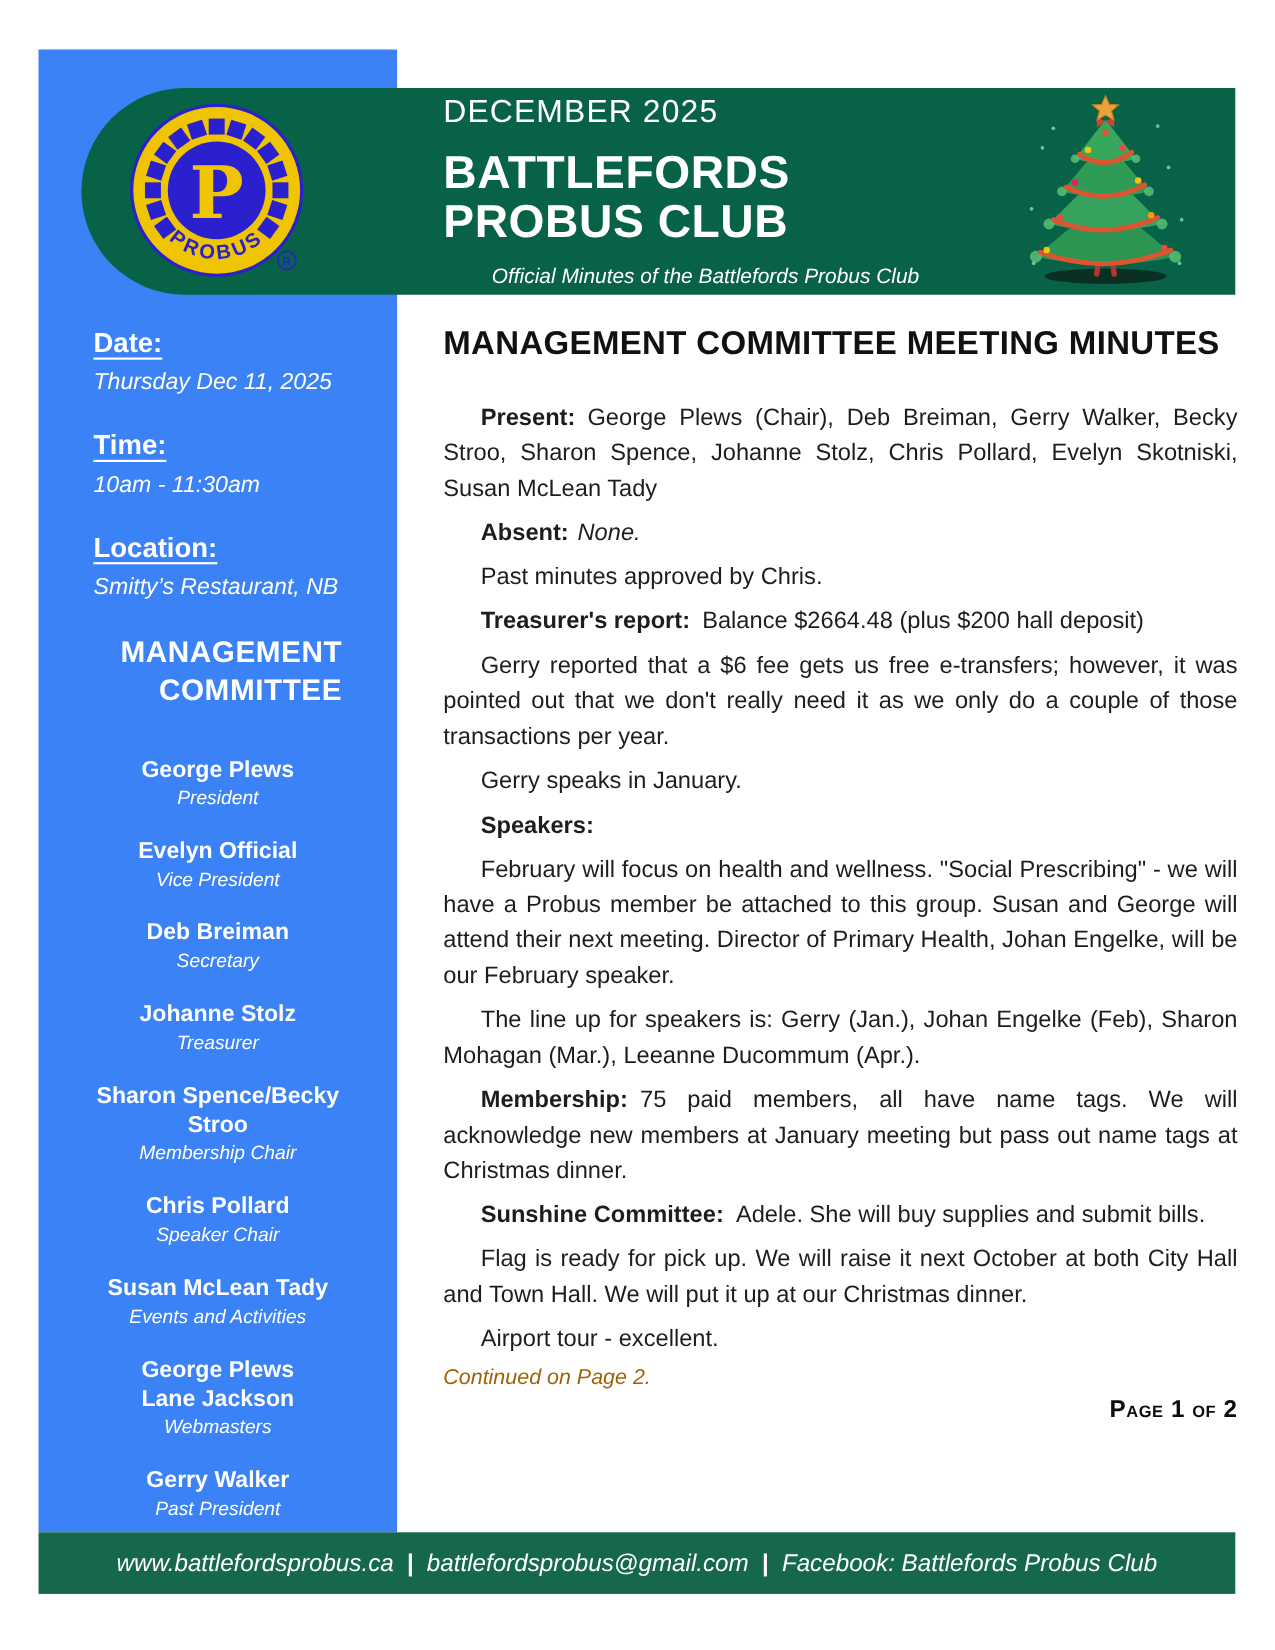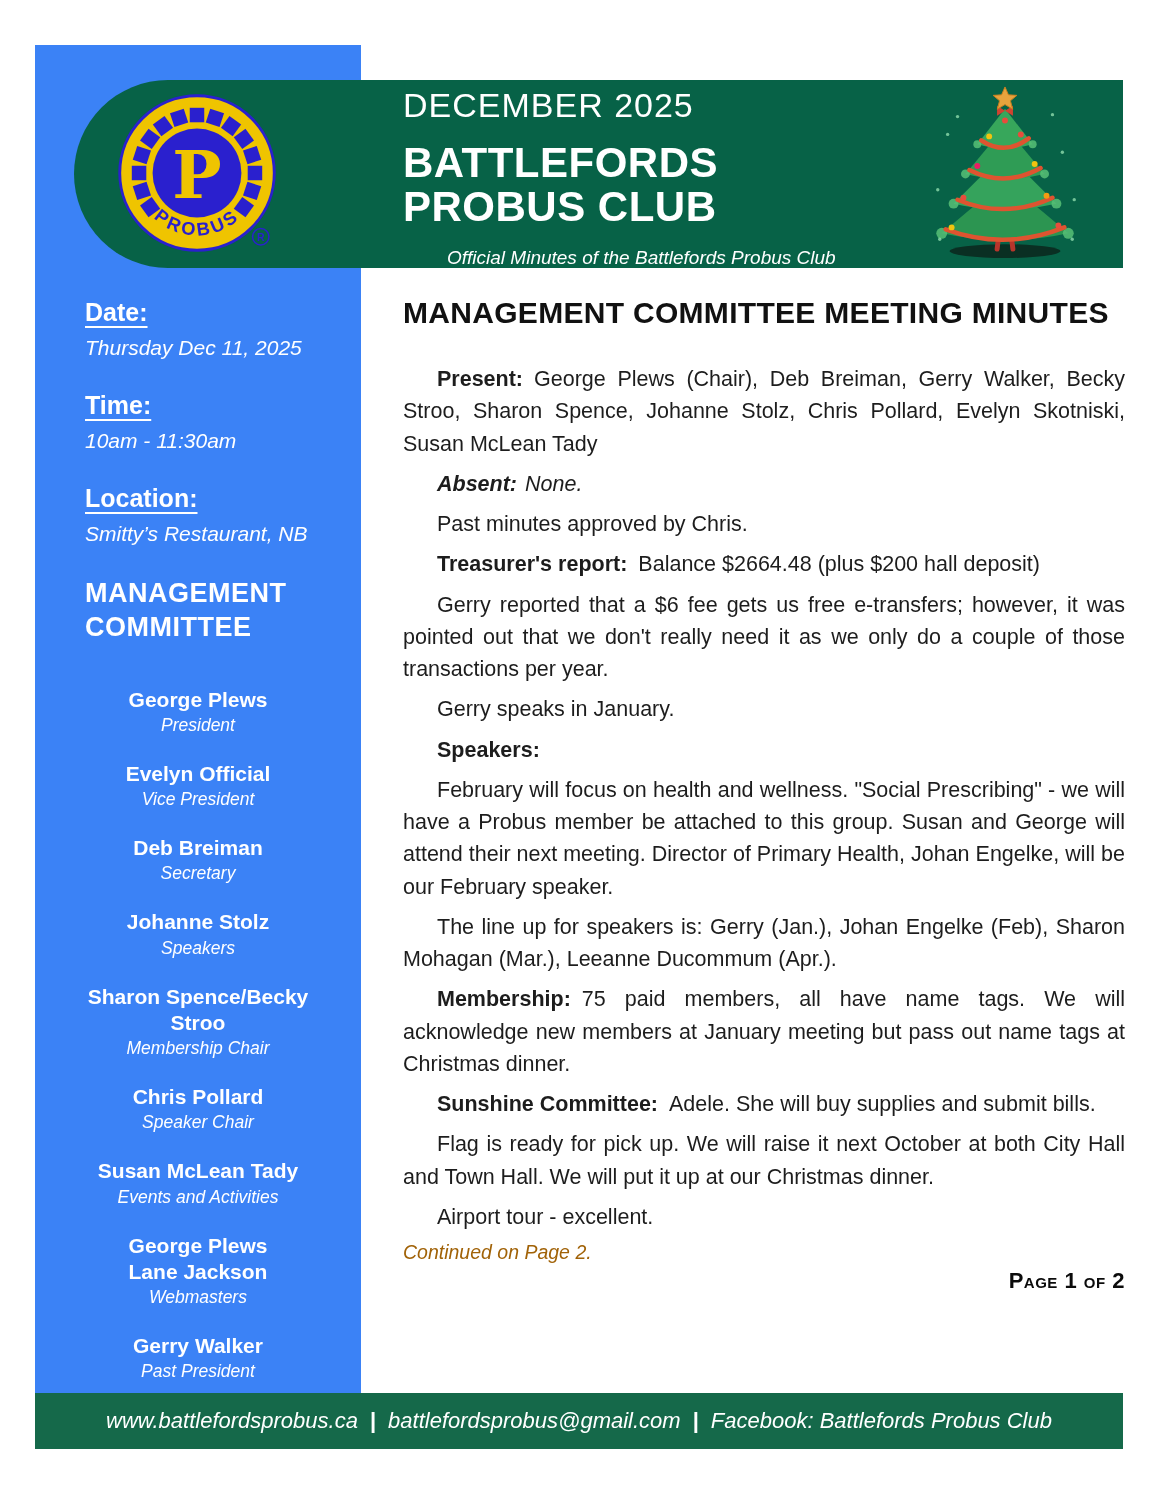--- a/index.html
+++ b/index.html
@@ -8,45 +8,45 @@
   .page { position:relative; width:1159px; height:1500px; overflow:hidden; background:#fff; }
 
   
   .sidebar { position:absolute; left:35px; top:45px; width:326px; height:1348px;
     background:#3b82f6; color:#fff; }
   .sidebar-inner { padding:253px 14px 0 50px; }
   .info-block { margin-bottom:31px; }
   .info-label { font-size:25px; font-weight:bold; text-decoration:underline;
     text-underline-offset:5px; margin-bottom:9px; }
   .info-value { font-size:21px; font-style:italic; }
-  .committee-title { text-align:left; font-size:27px; font-weight:bold;
+  .committee-title { text-align:right; font-size:27px; font-weight:bold;
     letter-spacing:.5px; line-height:1.25; margin:30px 36px 42px 0; }
   .roster { text-align:center; margin-right:36px; }
   .roster-entry { margin-bottom:25px; }
   .roster-name { font-size:21px; font-weight:bold; line-height:1.25; }
   .roster-role { font-size:17.5px; font-style:italic; margin-top:2px; }
 
   
   .header-band { position:absolute; left:74px; top:80px; width:1049px; height:188px;
     background:#076247; border-radius:94px 0 0 94px; }
   .logo-svg { position:absolute; left:112px; top:88px; width:170px; height:170px; }
   .header-text { position:absolute; left:403px; top:86px; width:520px; color:#fff; }
-  .issue-date { font-size:34px; letter-spacing:1px; margin-bottom:16px; }
+  .issue-date { font-size:29px; letter-spacing:1px; margin-bottom:16px; }
   .club-name { font-size:42px; font-weight:bold; line-height:1.05; letter-spacing:.5px; }
   .header-tagline { font-size:19px; font-style:italic; margin-top:18px;margin-left:44px; }
   .tree-svg { position:absolute; left:905px; top:83px; width:200px; height:178px; }
 
   
   .main { position:absolute; left:403px; top:296px; width:722px; color:#1d1d1d; }
   .page-title { font-size:30px; font-weight:bold; letter-spacing:.3px;
     white-space:nowrap; color:#111; margin-bottom:33px; }
   .para { font-size:21.5px; line-height:1.5; text-align:justify;
     text-indent:34px; margin-bottom:8px; }
   .para strong { margin-right:11px; }
-  .para.absent strong { font-style:italic; margin-right:8px; }
+  .para.absent strong { margin-right:8px; }
   .para.absent span { font-style:italic; }
   .continued { font-size:19.5px; font-style:italic; color:#a16207; margin-top:6px; }
   .page-label { text-align:right; font-variant:small-caps; font-weight:bold;
     font-size:22px; letter-spacing:.5px; color:#0b0b0b; margin-top:4px; }
 
   
   .footer-bar { position:absolute; left:35px; top:1393px; width:1088px; height:56px;
     background:#15694A; color:#fff; display:flex; align-items:center; justify-content:center;
     font-size:22px; font-style:italic; }
   .footer-bar .sep { font-style:normal; font-weight:bold; margin:0 12px; }
@@ -84,21 +84,21 @@
         <div class="roster-entry">
           <div class="roster-name">Evelyn Official</div>
           <div class="roster-role">Vice President</div>
         </div>
         <div class="roster-entry">
           <div class="roster-name">Deb Breiman</div>
           <div class="roster-role">Secretary</div>
         </div>
         <div class="roster-entry">
           <div class="roster-name">Johanne Stolz</div>
-          <div class="roster-role">Speakers</div>
+          <div class="roster-role">Treasurer</div>
         </div>
         <div class="roster-entry">
           <div class="roster-name">Sharon Spence/Becky Stroo</div>
           <div class="roster-role">Membership Chair</div>
         </div>
         <div class="roster-entry">
           <div class="roster-name">Chris Pollard</div>
           <div class="roster-role">Speaker Chair</div>
         </div>
         <div class="roster-entry">

